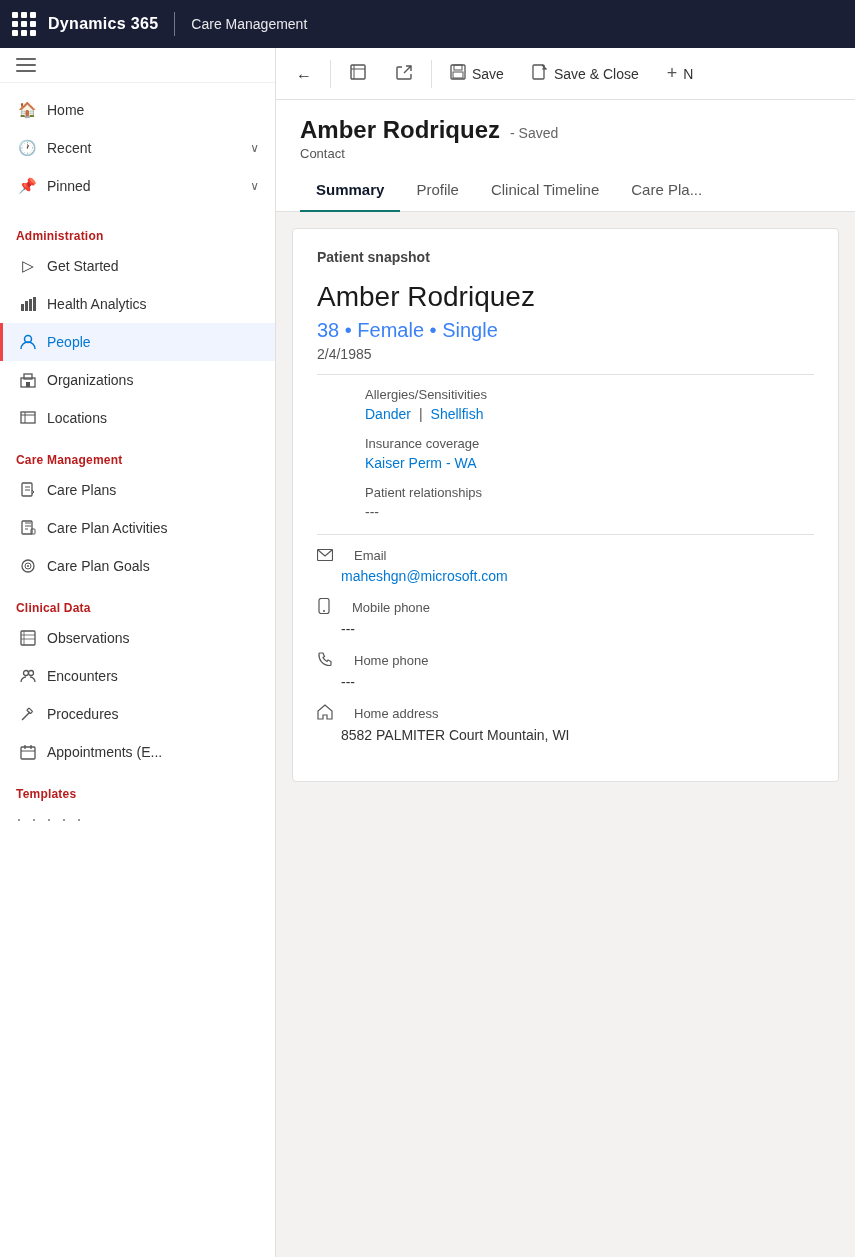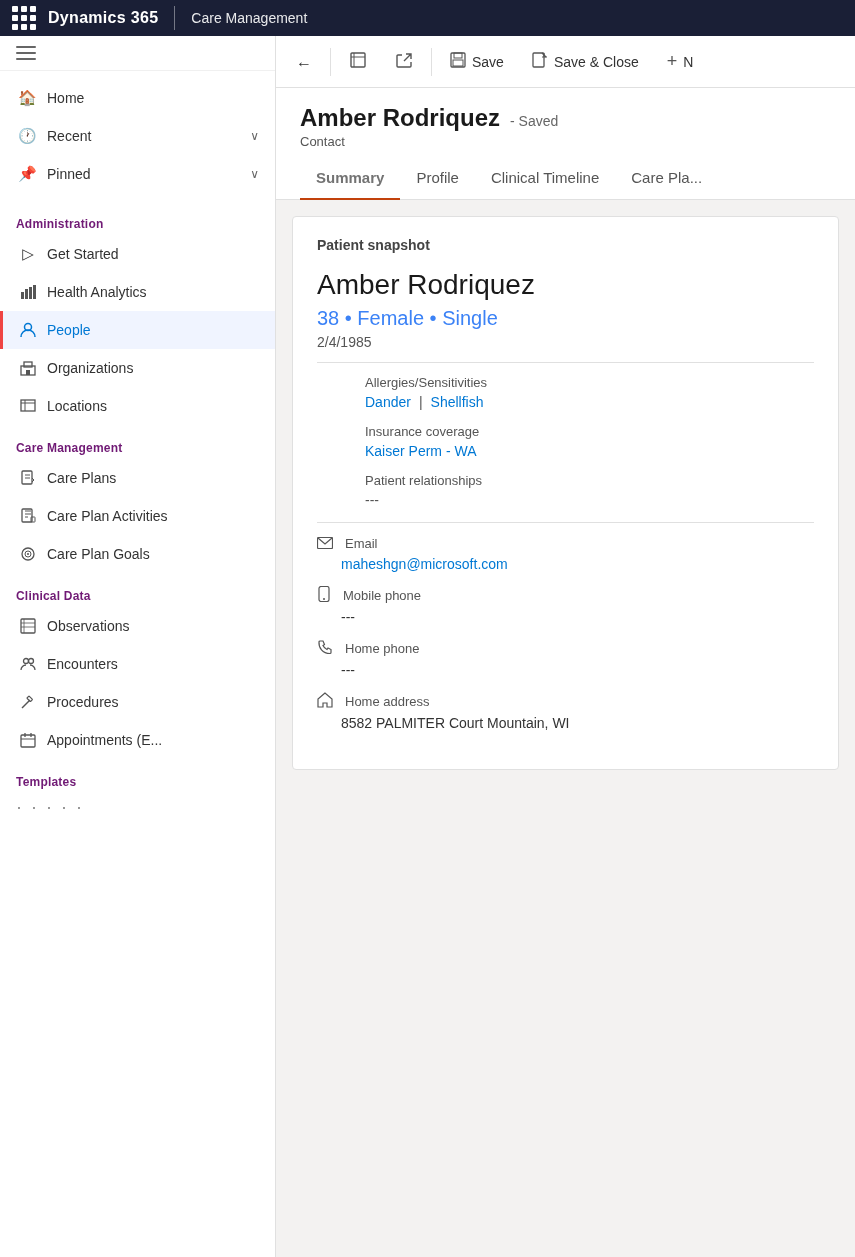--- a/index.html
+++ b/index.html
@@ -2,21 +2,21 @@
 <html><head>
   <meta charset="utf-8">
   <style>
     * { margin: 0; padding: 0; box-sizing: border-box; }
     body { font-family: 'Segoe UI', Arial, sans-serif; font-size: 14px; color: #333; background: #f3f2f1; width: 855px; min-height: 1257px; display: flex; flex-direction: column; }
 
     
     .top-bar {
       background: #1a1f36;
       color: white;
-      height: 36px;
+      height: 48px;
       display: flex;
       align-items: center;
       padding: 16px 12px;
       gap: 12px;
       flex-shrink: 0;
     }
     .top-bar-dots {
       display: grid;
       grid-template-columns: repeat(3, 6px);
       grid-template-rows: repeat(3, 6px);
@@ -103,21 +103,21 @@
     }
     .sidebar-nav-item .chevron {
       margin-left: auto;
       font-size: 12px;
       color: #666;
     }
     .sidebar-section-title {
       padding: 16px 16px 4px 16px;
       font-size: 12px;
       font-weight: 600;
-      color: #701a75;
+      color: #b91c1c;
       text-transform: none;
       letter-spacing: 0.2px;
     }
     .sidebar-icon {
       width: 18px;
       height: 18px;
       display: flex;
       align-items: center;
       justify-content: center;
       font-size: 15px;
@@ -202,22 +202,22 @@
     }
     .tab {
       padding: 12px 16px;
       cursor: pointer;
       font-size: 15px;
       color: #555;
       border-bottom: 2px solid transparent;
       margin-bottom: -1px;
     }
     .tab.active {
-      color: #737373;
-      border-bottom: 2px solid #c2410c;
+      color: #0f172a;
+      border-bottom: 2px solid #0f766e;
       font-weight: 600;
     }
 
     
     .content-body {
       flex: 1;
       overflow-y: auto;
       padding: 16px 16px;
       background: #f3f2f1;
     }
@@ -285,21 +285,21 @@
     }
     .contact-section {
       margin-top: 8px;
     }
     .contact-item {
       margin-bottom: 14px;
     }
     .contact-label-row {
       display: flex;
       align-items: center;
-      gap: 12px;
+      gap: 21px;
       margin-bottom: 4px;
     }
     .contact-icon {
       font-size: 15px;
       color: #555;
     }
     .contact-label {
       font-size: 13px;
       color: #555;
     }

